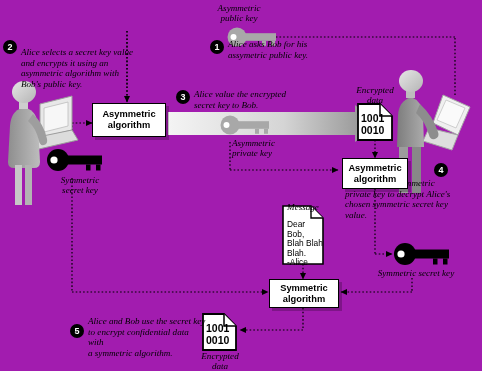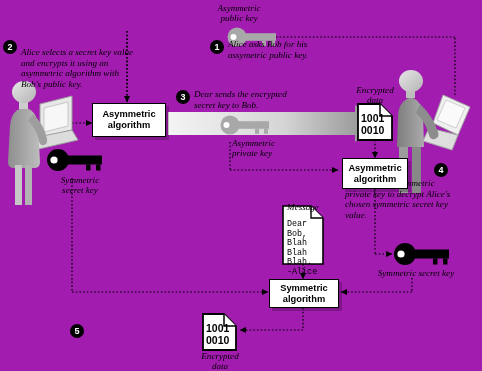--- a/index.html
+++ b/index.html
@@ -277,30 +277,33 @@
   <div class="step" style="left:228px; top:39px; width:130px;">Alice asks Bob for his
 assymetric public key.</div>
 
   <div class="badge" style="left:3px; top:40px;">2</div>
   <div class="step" style="left:21px; top:29px; width:125px;margin-top:18px;">Alice selects a secret key value
 and encrypts it using an
 asymmetric algorithm with
 Bob's public key.</div>
 
   <div class="badge" style="left:176px; top:90px;">3</div>
-  <div class="step" style="left:194px; top:89px; width:130px;">Dear sends the encrypted
+  <div class="step" style="left:194px; top:89px; width:130px;">Alice value the encrypted
 secret key to Bob.</div>
 
   <div class="badge" style="left:434px; top:163px;">4</div>
   <div class="step" style="left:345px; top:178px; width:122px;">Bob uses his asymmetric
 private key to decrypt Alice's
 chosen symmetric secret key
 value.</div>
 
   <div class="badge" style="left:70px; top:324px;">5</div>
+  <div class="step" style="left:88px; top:316px; width:118px;">Alice and Bob use the secret key
+to encrypt confidential data with
+a symmetric algorithm.</div>
 
   <div class="procbox" style="left:92px; top:103px; width:74px; height:34px;">Asymmetric
 algorithm</div>
 
   <div class="procbox" style="left:342px; top:158px; width:66px; height:31px;">Asymmetric
 algorithm</div>
 
   <div class="procbox" style="left:269px; top:279px; width:70px; height:29px;">Symmetric
 algorithm</div>
 
@@ -316,21 +319,21 @@
 data</div>
 
   <div class="doc doc-enc" style="left:358px; top:104px; width:34px; height:36px; border:none; background:transparent;">
     <div class="docbody" style="padding:8px 0 0 3px;">1001
 0010</div>
   </div>
 
   <div class="lbl lbl-c" style="left:271px; top:202px; width:64px;">Message</div>
 
   <div class="doc doc-msg" style="left:283px; top:206px; width:40px; height:58px; border:none; background:transparent;">
-    <div class="docbody" style="padding:14px 0 0 4px;font-family:Liberation Mono, monospace;">Dear Bob,
+    <div class="docbody" style="padding:14px 0 0 4px;">Dear Bob,
 Blah Blah
 Blah.
 -Alice</div>
   </div>
 
   <div class="doc doc-enc" style="left:203px; top:314px; width:33px; height:36px; border:none; background:transparent;">
     <div class="docbody" style="padding:8px 0 0 3px;">1001
 0010</div>
   </div>
 

